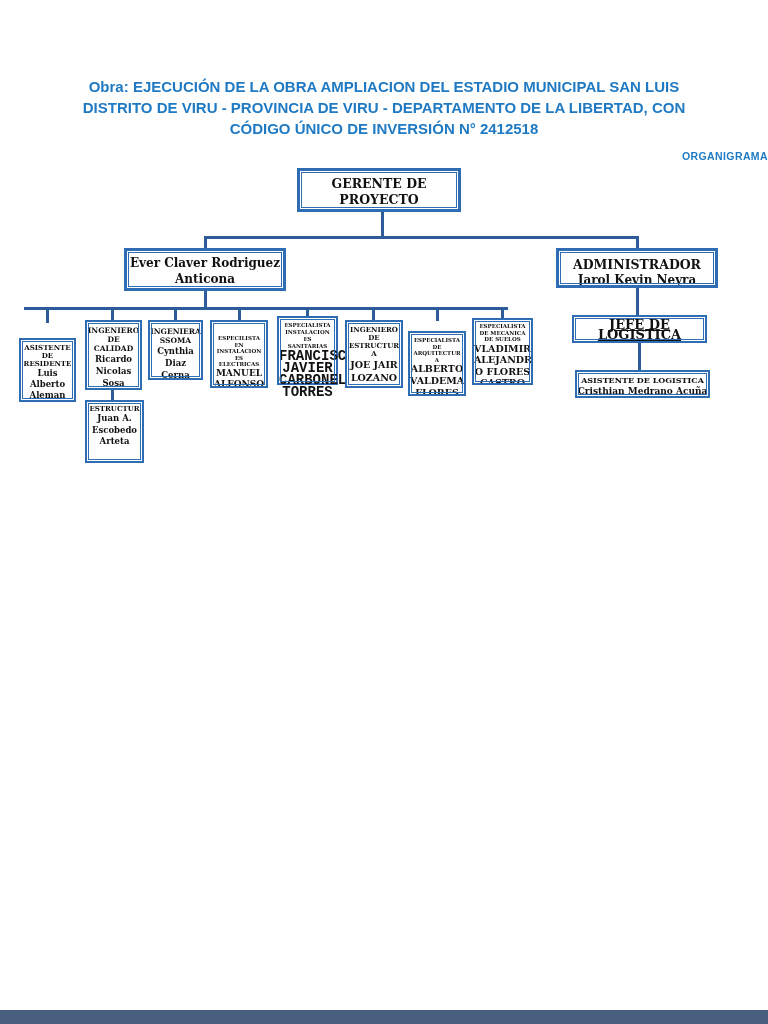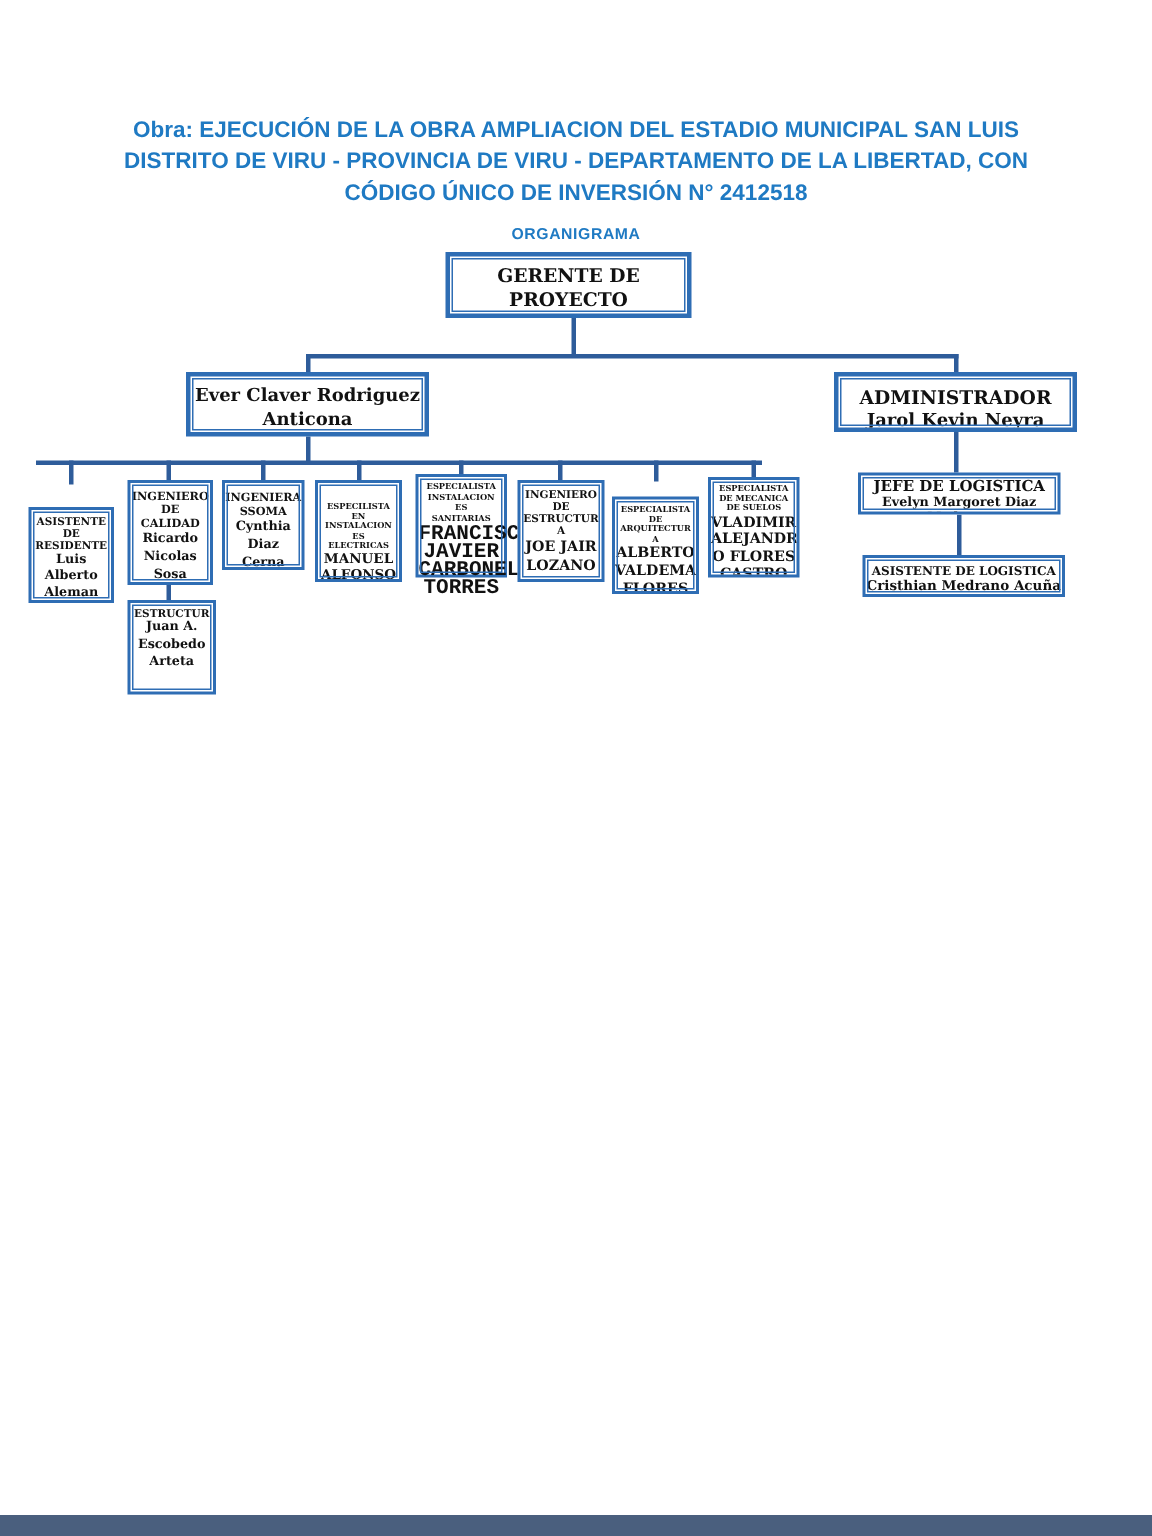--- a/index.html
+++ b/index.html
@@ -1,21 +1,21 @@
 <!DOCTYPE html>
 <html><head>
 <meta charset="utf-8">
 <style>
   html,body{margin:0;padding:0;background:#fff;}
   .page{position:relative;width:768px;height:1024px;background:#ffffff;overflow:hidden;
         font-family:"Liberation Sans",sans-serif;}
   
   .doc-title{position:absolute;left:64px;top:76px;width:640px;text-align:center;
              color:#1f7ac3;font-weight:bold;font-size:15px;line-height:21px;}
-  .organigrama{position:absolute;left:0;top:150px;width:768px;text-align:center;
+  .organigrama{position:absolute;left:0;top:150px;width:768px;text-align:right;
                color:#1f7ac3;font-weight:bold;font-size:10.5px;letter-spacing:.4px;}
   
   .obox{position:absolute;background:#fff;border:2px solid #2e6db4;box-sizing:border-box;
         display:flex;flex-direction:column;align-items:center;text-align:center;
         font-family:"DejaVu Serif","Liberation Serif",serif;font-weight:bold;color:#111;
         overflow:hidden;}
   .obox::before{content:"";position:absolute;inset:1px;border:1px solid #2e6db4;pointer-events:none;}
   .big{border-width:3px;}
   .ovis{overflow:visible;}
   .tt,.nm{white-space:pre-line;width:100%;}
@@ -39,21 +39,21 @@
   .b6 .tt{font-size:7px;line-height:8px;} .b6 .nm{font-size:9.5px;line-height:13px;}
   .b7{left:408px;top:331px;width:58px;height:65px;padding-top:4px;}
   .b7 .tt{font-size:5.5px;line-height:6.5px;} .b7 .nm{font-size:9.5px;line-height:12px;}
   .b8{left:472px;top:318px;width:61px;height:67px;padding-top:3px;}
   .b8 .tt{font-size:5.5px;line-height:6.5px;} .b8 .nm{font-size:9.5px;line-height:11.5px;}
   .b-mae{left:19px;top:400px;width:57px;height:66px;padding-top:3px;}
   .b-mae .nm{line-height:11.5px;}
   .b-top{left:85px;top:400px;width:59px;height:63px;padding-top:3px;}
   .b-top .nm{line-height:11.5px;}
   .b-jef{left:572px;top:315px;width:135px;height:28px;padding-top:3px;}
-  .b-jef .tt{font-size:10px;line-height:10px;} .b-jef .nm{font-size:8.5px;line-height:10px;}
+  .b-jef .tt{font-size:13px;line-height:10px;text-decoration:underline;} .b-jef .nm{font-size:8.5px;line-height:10px;}
   .b-asl{left:575px;top:370px;width:135px;height:28px;padding-top:3px;}
   .b-asl .tt{font-size:8px;line-height:11px;} .b-asl .nm{font-size:9px;line-height:11px;}
   
   .ln{position:absolute;background:#2e5c9a;}
   .v{width:3px;} .h{height:3px;}
   
   .footer-bar{position:absolute;left:0;top:1010px;width:768px;height:14px;background:#4a5f7e;}
 </style>
 </head>
 <body>

